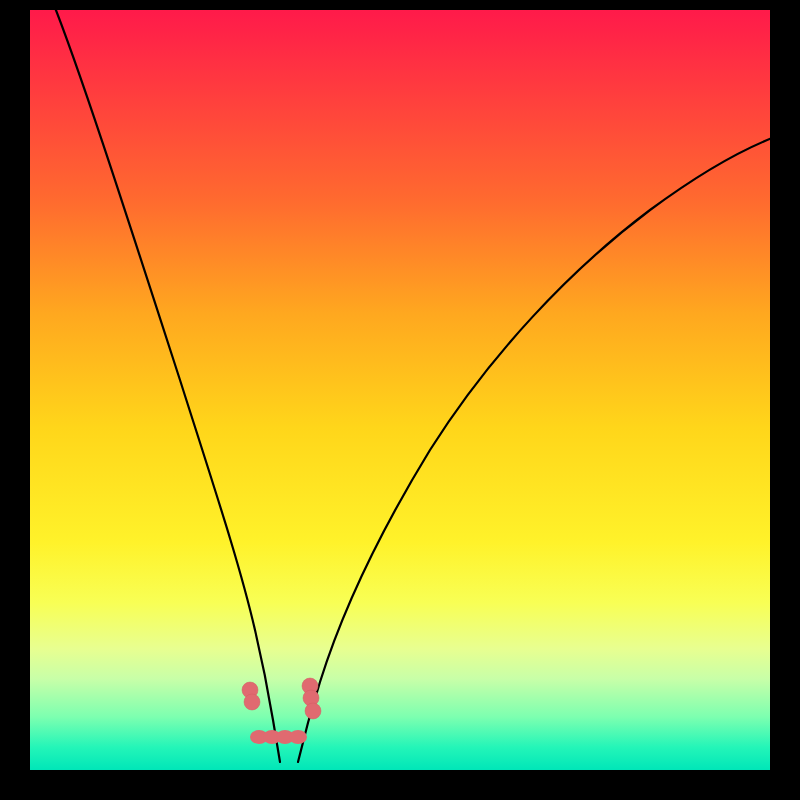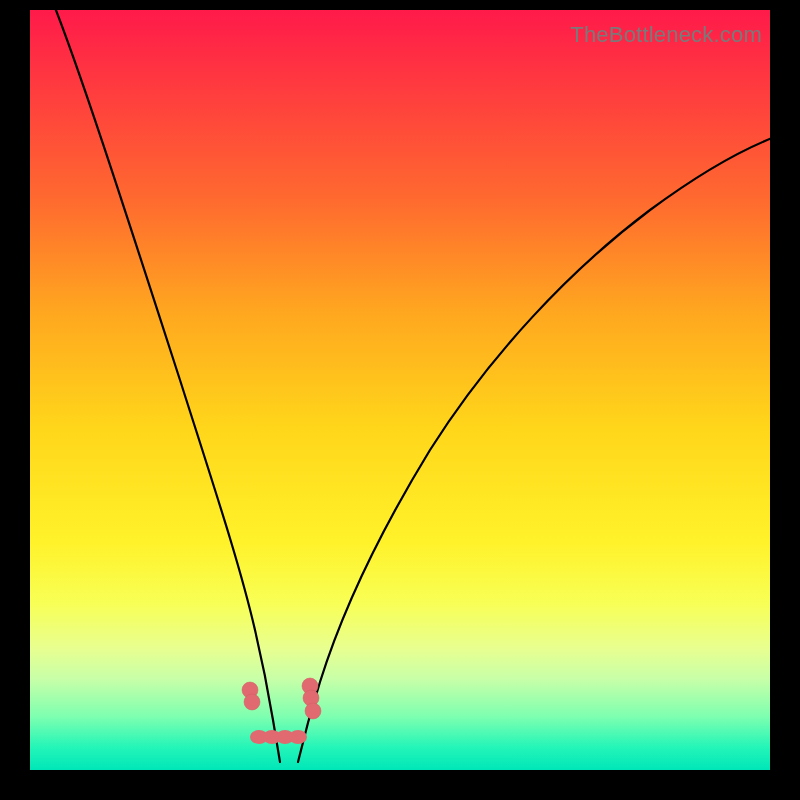--- a/index.html
+++ b/index.html
@@ -63,21 +63,20 @@
     stroke-width: 0.5;
   }
   .baseline {
     fill: #e06a70;
   }
 </style>
 </head>
 <body>
 
 <div class="frame">
-  <div class="watermark">TheBottleneck.com</div>
 
   <svg class="curves" viewBox="0 0 740 760">
 
     <path class="curve" d="M 22 -10
          C 50 60, 95 200, 150 370
          C 185 480, 210 555, 225 620
          C 232 650, 238 680, 243 710
          C 246 728, 248 740, 250 752"></path>
 
     <path class="curve" d="M 268 752

